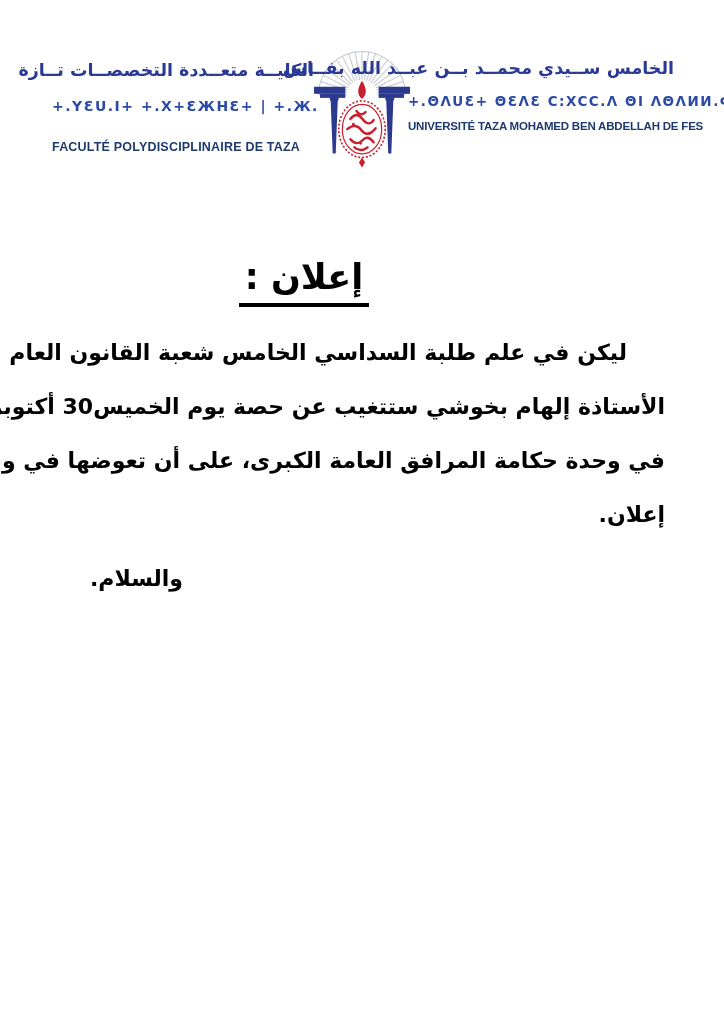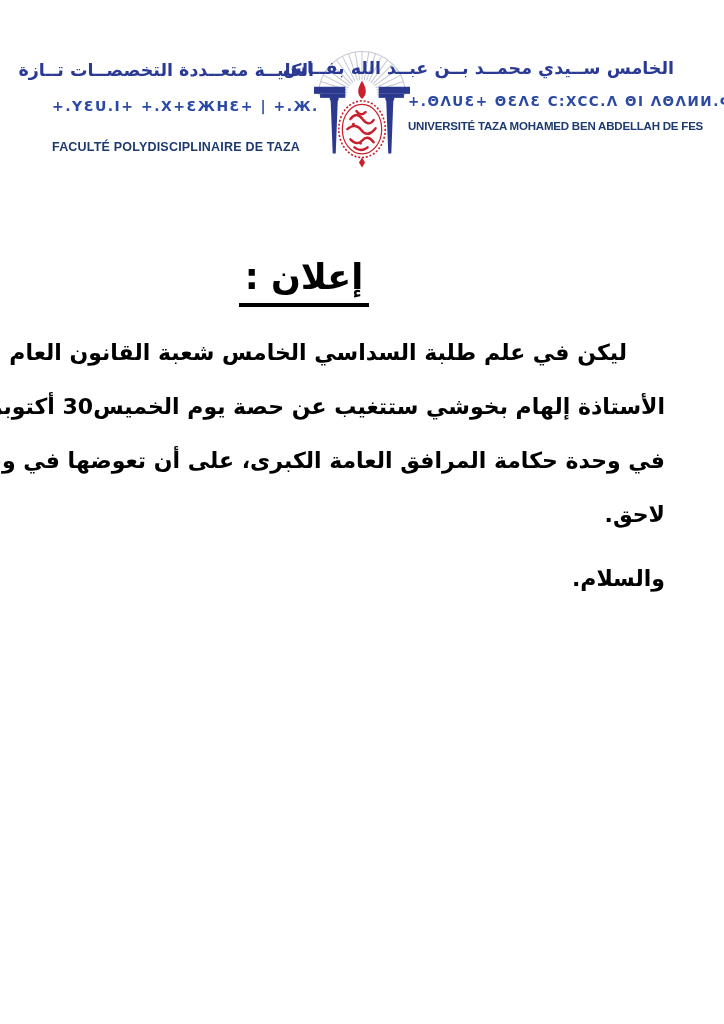--- a/index.html
+++ b/index.html
@@ -66,21 +66,21 @@
     height:54px;line-height:54px;
     text-align:justify;
     text-align-last:justify;
     white-space:nowrap;
   }
   .body-line.first{padding-right:38px;}
   .body-line.last{text-align-last:right;}
   .closing{
     height:54px;line-height:54px;
     margin-top:10px;
-    text-align:right;
+    text-align:left;
     padding-left:30px;
     white-space:nowrap;
   }
 </style>
 </head>
 <body>
 
 <div class="page">
 
   <div class="org org-left">
@@ -163,17 +163,17 @@
   </div>
 
   <div class="title-row">
     <span class="title">إعلان :</span>
   </div>
 
   <div class="body-text">
     <div class="body-line first">ليكن في علم طلبة السداسي الخامس شعبة القانون العام أن</div>
     <div class="body-line">الأستاذة إلهام بخوشي ستتغيب عن حصة يوم الخميس30 أكتوبر2025</div>
     <div class="body-line">في وحدة حكامة المرافق العامة الكبرى، على أن تعوضها في وقت</div>
-    <div class="body-line last">لاحق.</div>
+    <div class="body-line last">إعلان.</div>
     <div class="closing">والسلام.</div>
   </div>
 
 </div>
 
 </body></html>

